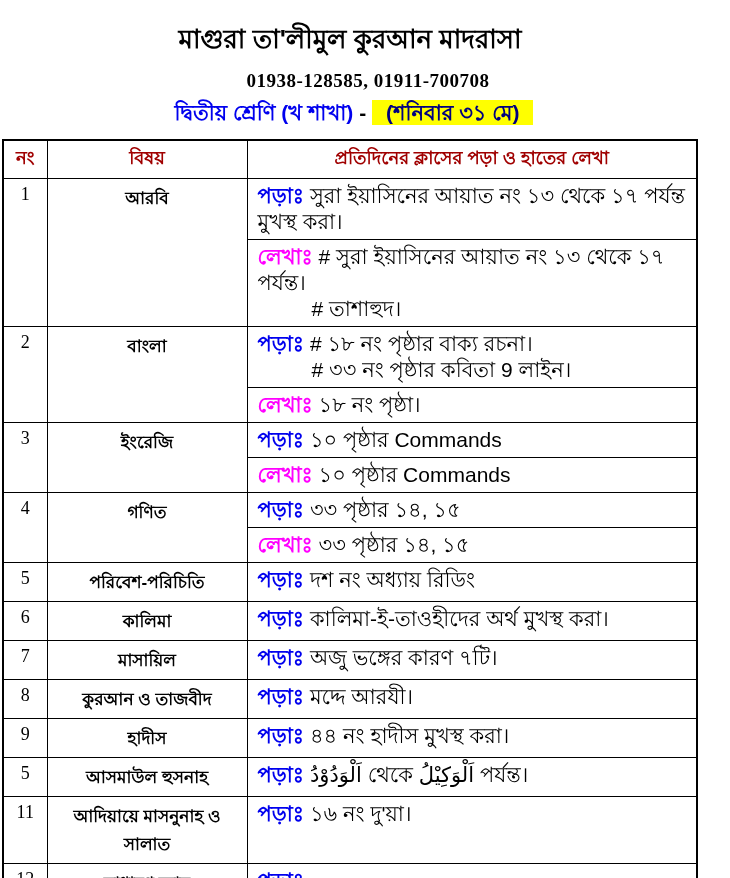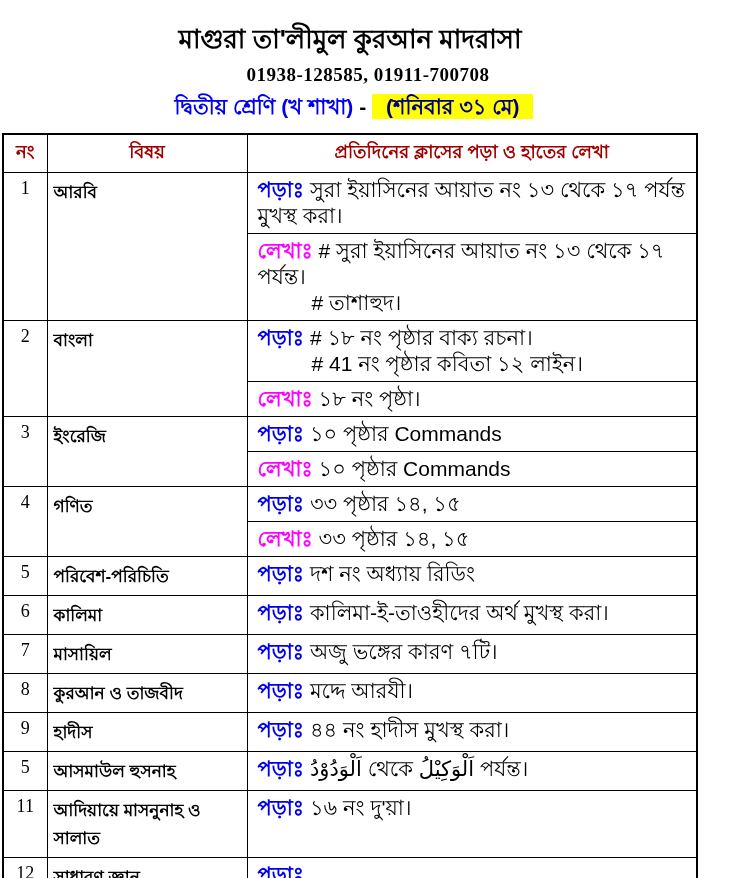--- a/index.html
+++ b/index.html
@@ -7,21 +7,21 @@
     margin: 0; padding: 0;
     background: #ffffff;
     width: 730px; height: 878px;
     font-family: "Liberation Sans", "DejaVu Sans", sans-serif;
     color: #000;
   }
   .page { width: 700px; height: 878px; padding-top: 22px; overflow: hidden; }
 
   .title   { text-align: center; font-weight: bold; font-size: 26px; line-height: 34px; }
   .address { text-align: center; font-weight: bold; font-size: 20px; line-height: 26px; margin-top: 6px; }
-  .phones  { text-align: center; font-weight: bold; font-size: 19px; line-height: 24px; margin-top: 7px;
+  .phones  { text-align: center; font-weight: bold; font-size: 19px; line-height: 24px; margin-top: 13px;
              font-family: "Liberation Serif", "DejaVu Serif", serif; letter-spacing: 0.5px; padding-left: 36px; }
   .classline { text-align: center; font-weight: bold; font-size: 21px; line-height: 28px; margin-top: 6px; }
   .class-label { color: var(--class-blue); margin-left: 8px; }
   .sep { color: #000; white-space: pre; }
   .date-hl { background: var(--hl-yellow); color: var(--date-navy); padding: 1px 14px; }
 
   table.lesson {
     border-collapse: collapse;
     margin: 12px auto 0 auto;
     width: 694px;
@@ -33,21 +33,21 @@
     color: var(--header-red);
     font-size: 18px; font-weight: bold;
     height: 38px; vertical-align: middle; text-align: center;
     padding: 2px 4px;
   }
   td.no {
     text-align: center;
     font-family: "Liberation Serif", "DejaVu Serif", serif;
     font-size: 18px; padding-top: 5px;
   }
-  td.subject { text-align: left; font-weight: bold; font-size: 17px; padding-top: 6px; }
+  td.subject { text-align: center; font-weight: bold; font-size: 17px; padding-top: 6px; }
   td.content { font-size: 21px; padding-left: 10px; }
   .line { line-height: 26px; min-height: 26px; }
   .line.cont { padding-left: 54px; }
   .label { font-weight: bold; }
   .label.pora  { color: var(--pora-blue); }
   .label.lekha { color: var(--lekha-magenta); }
 </style>
 </head>
 <body>
 
@@ -83,21 +83,21 @@
           <td class="content">
             <div class="line"><span class="label lekha">লেখাঃ</span> <span># সুরা ইয়াসিনের আয়াত নং ১৩ থেকে ১৭ পর্যন্ত।</span></div>
             <div class="line cont"><span># তাশাহুদ।</span></div>
           </td>
         </tr>
         <tr>
           <td class="no" rowspan="2">2</td>
           <td class="subject" rowspan="2">বাংলা</td>
           <td class="content">
             <div class="line"><span class="label pora">পড়াঃ</span> <span># ১৮ নং পৃষ্ঠার বাক্য রচনা।</span></div>
-            <div class="line cont"><span># 41 নং পৃষ্ঠার কবিতা ১২ লাইন।</span></div>
+            <div class="line cont"><span># ৩৩ নং পৃষ্ঠার কবিতা 9 লাইন।</span></div>
           </td>
         </tr>
         <tr>
           <td class="content">
             <div class="line"><span class="label lekha">লেখাঃ</span> <span>১৮ নং পৃষ্ঠা।</span></div>
           </td>
         </tr>
         <tr>
           <td class="no" rowspan="2">3</td>
           <td class="subject" rowspan="2">ইংরেজি</td>

